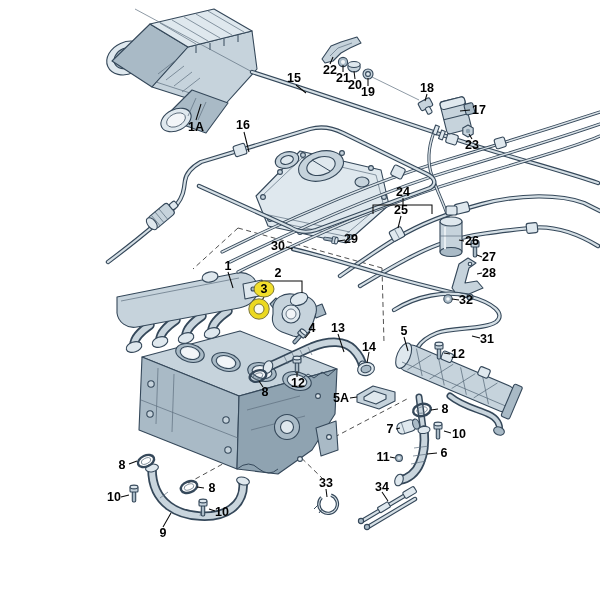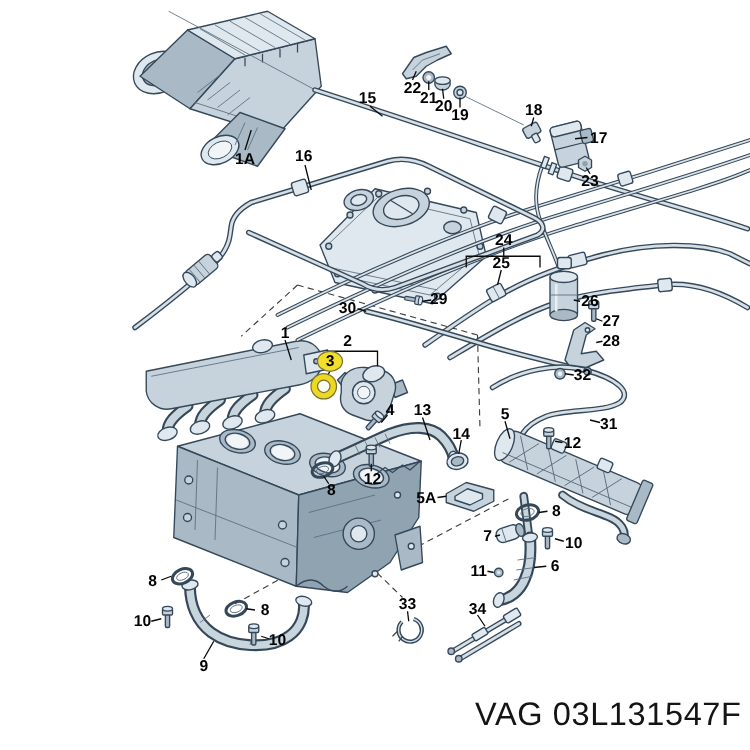--- a/index.html
+++ b/index.html
@@ -468,14 +468,13 @@
         <text x="122" y="465" class="callout">8</text>
         <text x="114" y="497" class="callout">10</text>
         <text x="212" y="488" class="callout">8</text>
         <text x="222" y="512" class="callout">10</text>
         <text x="163" y="533" class="callout">9</text>
         <text x="326" y="483" class="callout">33</text>
         <text x="382" y="487" class="callout">34</text>
       </g>
 </svg>
 
-<div class="part-number">VAG 03L131547F</div>
 </div>
 
 </body></html>

